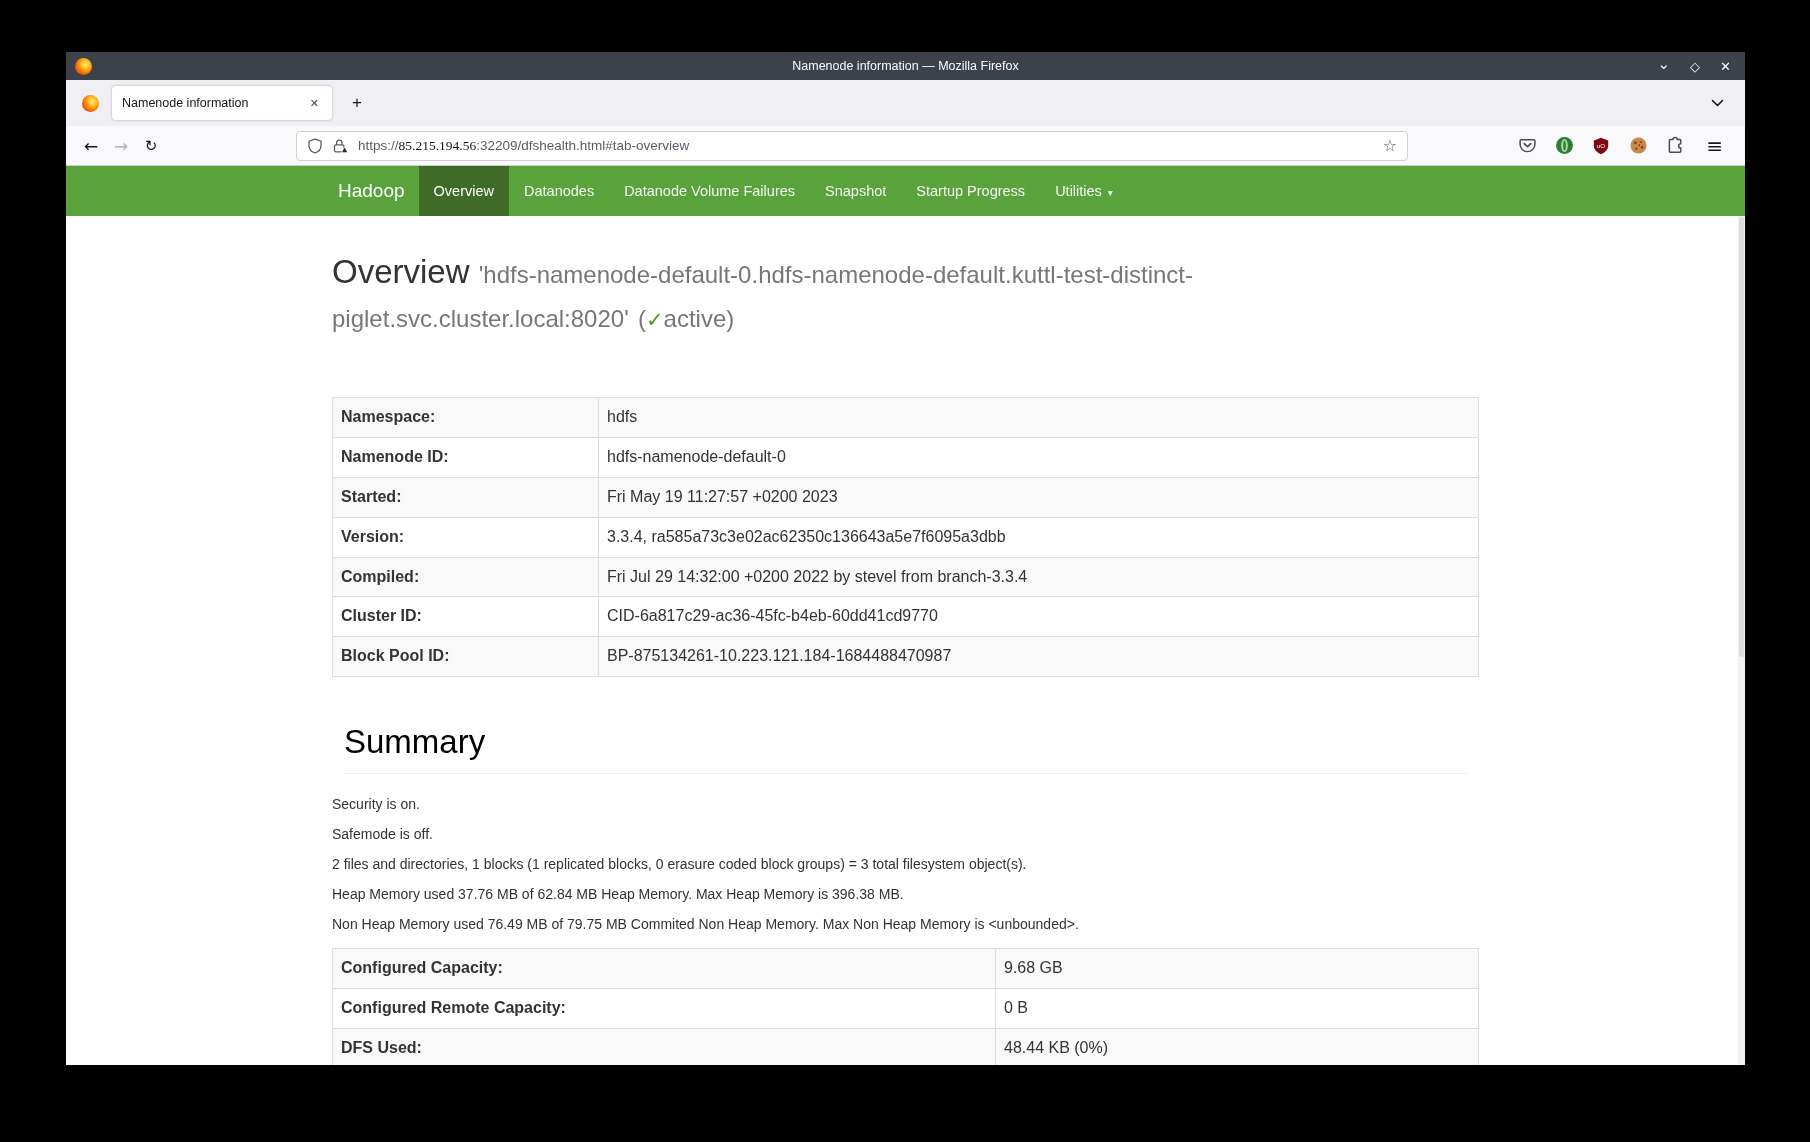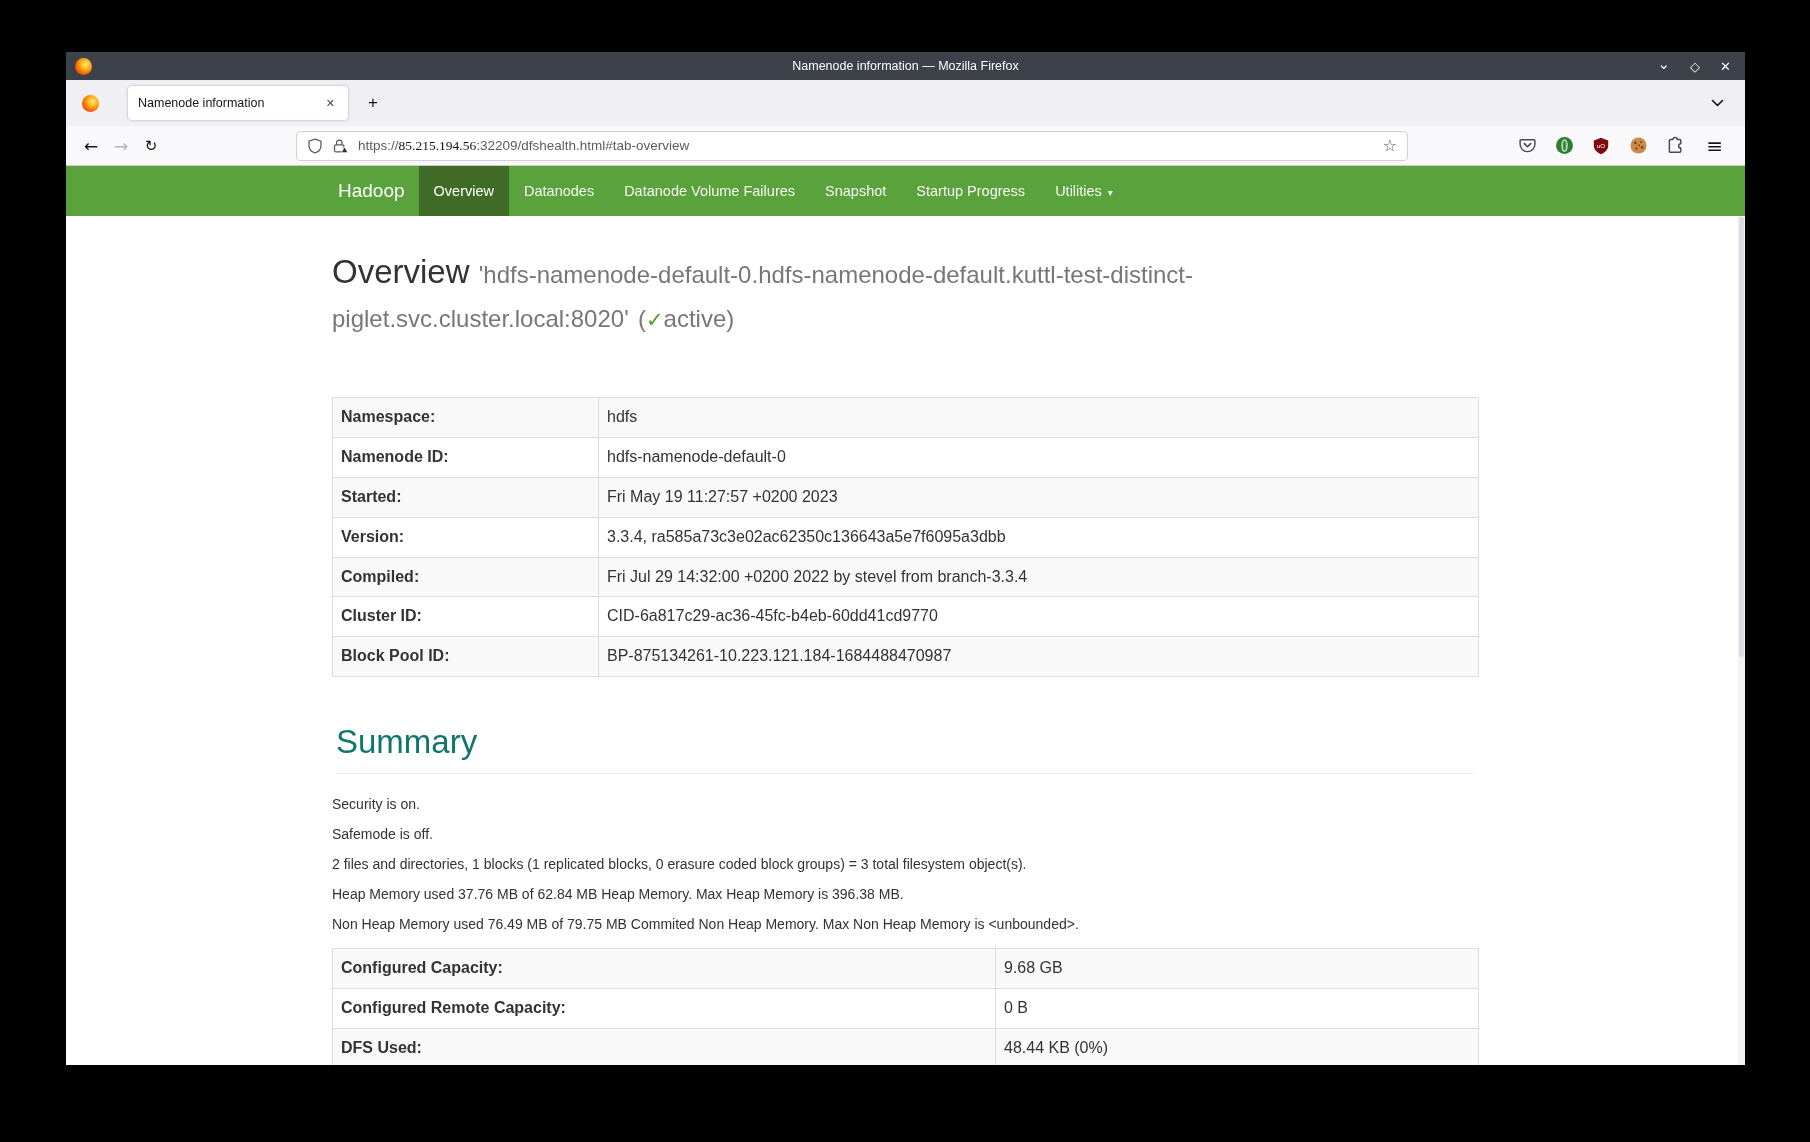--- a/index.html
+++ b/index.html
@@ -23,21 +23,21 @@
   .tb-ctl { color:#fbfbfe; font-size:13px; line-height:1;
     font-family:"DejaVu Sans","Liberation Sans",sans-serif; cursor:default; }
   .tb-ctl.min { font-size:15px; transform:translateY(-2px); }
 
   
   .tabbar { height:46px; flex:0 0 46px; background:#f0f0f4; display:flex; align-items:center;
     padding:0 8px; position:relative; }
   .ffview-btn { width:32px; height:32px; border-radius:4px; display:flex;
     align-items:center; justify-content:center; }
   .tab { width:220px; height:34px; background:#fff; border-radius:4px;
-    box-shadow:0 0 3px rgba(0,0,0,.28); margin-left:22px;
+    box-shadow:0 0 3px rgba(0,0,0,.28); margin-left:6px;
     display:flex; align-items:center; padding:0 10px; }
   .tab-title { flex:1; font-size:12.5px; color:#15141a; white-space:nowrap;
     overflow:hidden; }
   .tab-close { color:#4a4a52; font-size:11px;
     font-family:"DejaVu Sans","Liberation Sans",sans-serif; padding:2px 3px; }
   .newtab-btn { margin-left:10px; width:30px; height:30px; border-radius:4px;
     display:flex; align-items:center; justify-content:center;
     font-size:17px; color:#15141a; }
   .listtabs-btn { margin-left:auto; margin-right:6px; width:28px; height:28px;
     display:flex; align-items:center; justify-content:center; }
@@ -87,22 +87,22 @@
   table.grid { width:100%; border-collapse:collapse; border:1px solid #ddd;
     font-size:16px; }
   table.grid td { border:1px solid #ddd; padding:8px; line-height:1.43; color:#333; }
   table.grid tr:nth-child(odd) { background:#f9f9f9; }
   table.grid td.lbl { font-weight:700; }
   .info-table { margin-top:60px; }
   .info-table td.lbl { width:266px; }
   .capacity-table { margin-top:14px; }
   .capacity-table td.lbl { width:663px; }
 
-  h1.summary-h1 { margin:44px 4px 0; font-weight:400; font-size:33px; line-height:1.3;
-    color:#0f766e; padding-bottom:9px; border-bottom:1px solid #eee; }
+  h1.summary-h1 { margin:44px 12px 0; font-weight:400; font-size:33px; line-height:1.3;
+    color:#000000; padding-bottom:9px; border-bottom:1px solid #eee; }
   .summary-lines { margin-top:20px; }
   .summary-lines p { font-size:14px; line-height:20px; margin:0 0 10px; color:#333; }
 
   
   .page-scrollbar { position:absolute; top:0; right:0; width:7px; bottom:0;
     background:#f2f2f4; }
   .page-scrollbar .thumb { position:absolute; top:1px; left:1px; right:1px; height:440px;
     background:#dcdce0; border-radius:3px; }
 
   svg { display:block; }

